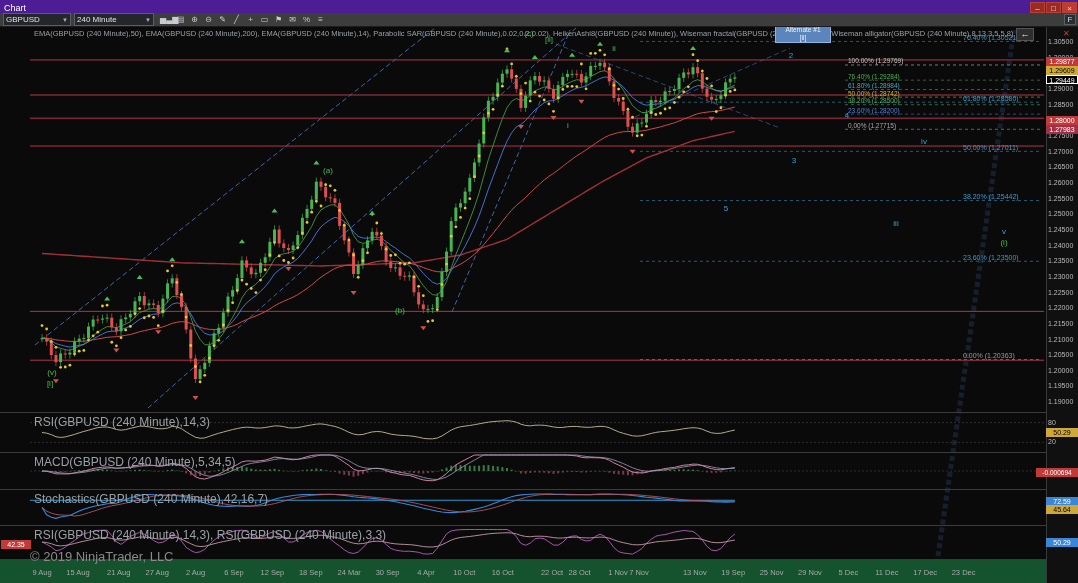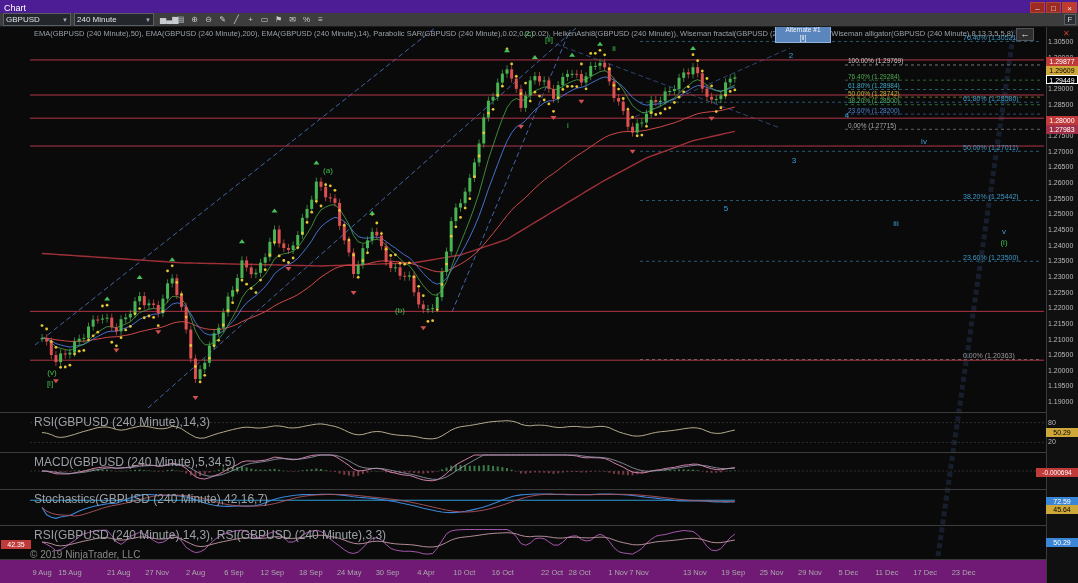--- a/index.html
+++ b/index.html
@@ -13,26 +13,26 @@
   .winbtn.close{background:#c23a2e}
   .toolbar{position:absolute;left:0;top:13px;width:1078px;height:14px;background:#3d3d3d;border-bottom:1px solid #1c1c1c;z-index:10;display:flex;align-items:center;box-sizing:border-box}
   .selbox{height:11px;background:#23262b;border:1px solid #5a5f66;color:#dde2e8;font-size:8px;line-height:10px;display:flex;align-items:center;padding:0 2px;margin-left:3px}
   .selbox .car{font-size:6px;color:#aab;margin-left:4px}
   .tbicons{display:flex;margin-left:6px}
   .tbi{width:13px;height:11px;font-size:8px;line-height:11px;text-align:center;color:#c9cdd2;margin-right:1px}
   .fbtn{position:absolute;right:2px;top:1px;width:12px;height:11px;background:#2a2d31;border:1px solid #5a5f66;color:#d6dae0;font-size:8px;line-height:10px;text-align:center;box-sizing:border-box}
   .axis{position:absolute;left:1046px;top:27px;width:32px;height:556px;background:#101010;border-left:1px solid #3a3a3a;z-index:5;box-sizing:border-box}
   .ytick{position:absolute;left:1048px;width:30px;font-size:7px;color:#b9b9b9;z-index:6}
   .badge{position:absolute;left:1046px;width:32px;height:9px;font-size:7px;line-height:9px;text-align:center;z-index:8;box-sizing:border-box}
-  .dates{position:absolute;left:0;top:559px;width:1046px;height:24px;background:#701a75;border-top:1px solid #3a3a3a;z-index:5}
+  .dates{position:absolute;left:0;top:559px;width:1046px;height:24px;background:#14532d;border-top:1px solid #3a3a3a;z-index:5}
   .dlabel{position:absolute;top:8px;width:40px;margin-left:-20px;text-align:center;font-size:7.5px;color:#a9a9a9}
   .sep{position:absolute;left:0;width:1078px;height:1px;background:#3c3c3c;z-index:4}
   .plabel{position:absolute;font-size:12px;color:#9aa0a6;z-index:6;white-space:nowrap}
   .indlabel{position:absolute;left:34px;top:29px;font-size:7.5px;color:#9aa0a6;z-index:6;white-space:nowrap}
-  .copyright{position:absolute;left:30px;top:549px;font-size:10px;color:#8a8a8a;z-index:6}
+  .copyright{position:absolute;left:30px;top:549px;font-size:13px;color:#8a8a8a;z-index:6}
   .altbox{position:absolute;left:775px;top:25px;width:56px;height:18px;background:#5b86bd;border:1px solid #8fb4e0;z-index:6;text-align:center;color:#eef4fb;font-size:6.5px;line-height:8px;box-sizing:border-box}
   .navarrow{position:absolute;left:1016px;top:28px;width:18px;height:13px;background:#2e2e2e;border:1px solid #555;color:#e8e8e8;font-size:9px;line-height:11px;text-align:center;z-index:6;box-sizing:border-box}
   .axclose{position:absolute;left:1063px;top:29px;color:#d23c32;font-size:8px;z-index:7}
 </style>
 </head>
 <body>
 
 <svg id="chartsvg" width="1078" height="583">
     <line x1="148" y1="408" x2="576" y2="28" stroke="#4a6fb5" stroke-width="1" stroke-dasharray="5,3" opacity="0.9"></line>
     <line x1="35" y1="345" x2="435" y2="28" stroke="#4a6fb5" stroke-width="1" stroke-dasharray="5,3" opacity="0.9"></line>
@@ -758,28 +758,28 @@
       <div class="tbi">✉</div>
       <div class="tbi">%</div>
       <div class="tbi">≡</div>
     </div>
   <div class="fbtn">F</div>
 </div>
 
 <div class="axis" id="priceaxis"></div>
 <div class="dates" id="dateaxis">
     <div class="dlabel" style="left:42px">9 Aug</div>
-    <div class="dlabel" style="left:70px">15 Aug</div>
+    <div class="dlabel" style="left:78px">15 Aug</div>
     <div class="dlabel" style="left:118.8px">21 Aug</div>
-    <div class="dlabel" style="left:157.2px">27 Nov</div>
+    <div class="dlabel" style="left:157.2px">27 Aug</div>
     <div class="dlabel" style="left:195.6px">2 Aug</div>
     <div class="dlabel" style="left:234px">6 Sep</div>
     <div class="dlabel" style="left:272.4px">12 Sep</div>
     <div class="dlabel" style="left:310.8px">18 Sep</div>
-    <div class="dlabel" style="left:349.2px">24 May</div>
+    <div class="dlabel" style="left:349.2px">24 Mar</div>
     <div class="dlabel" style="left:387.59999999999997px">30 Sep</div>
     <div class="dlabel" style="left:426px">4 Apr</div>
     <div class="dlabel" style="left:464.4px">10 Oct</div>
     <div class="dlabel" style="left:502.79999999999995px">16 Oct</div>
     <div class="dlabel" style="left:552px">22 Oct</div>
     <div class="dlabel" style="left:579.6px">28 Oct</div>
     <div class="dlabel" style="left:618px">1 Nov</div>
     <div class="dlabel" style="left:639px">7 Nov</div>
     <div class="dlabel" style="left:694.8px">13 Nov</div>
     <div class="dlabel" style="left:733.1999999999999px">19 Sep</div>

